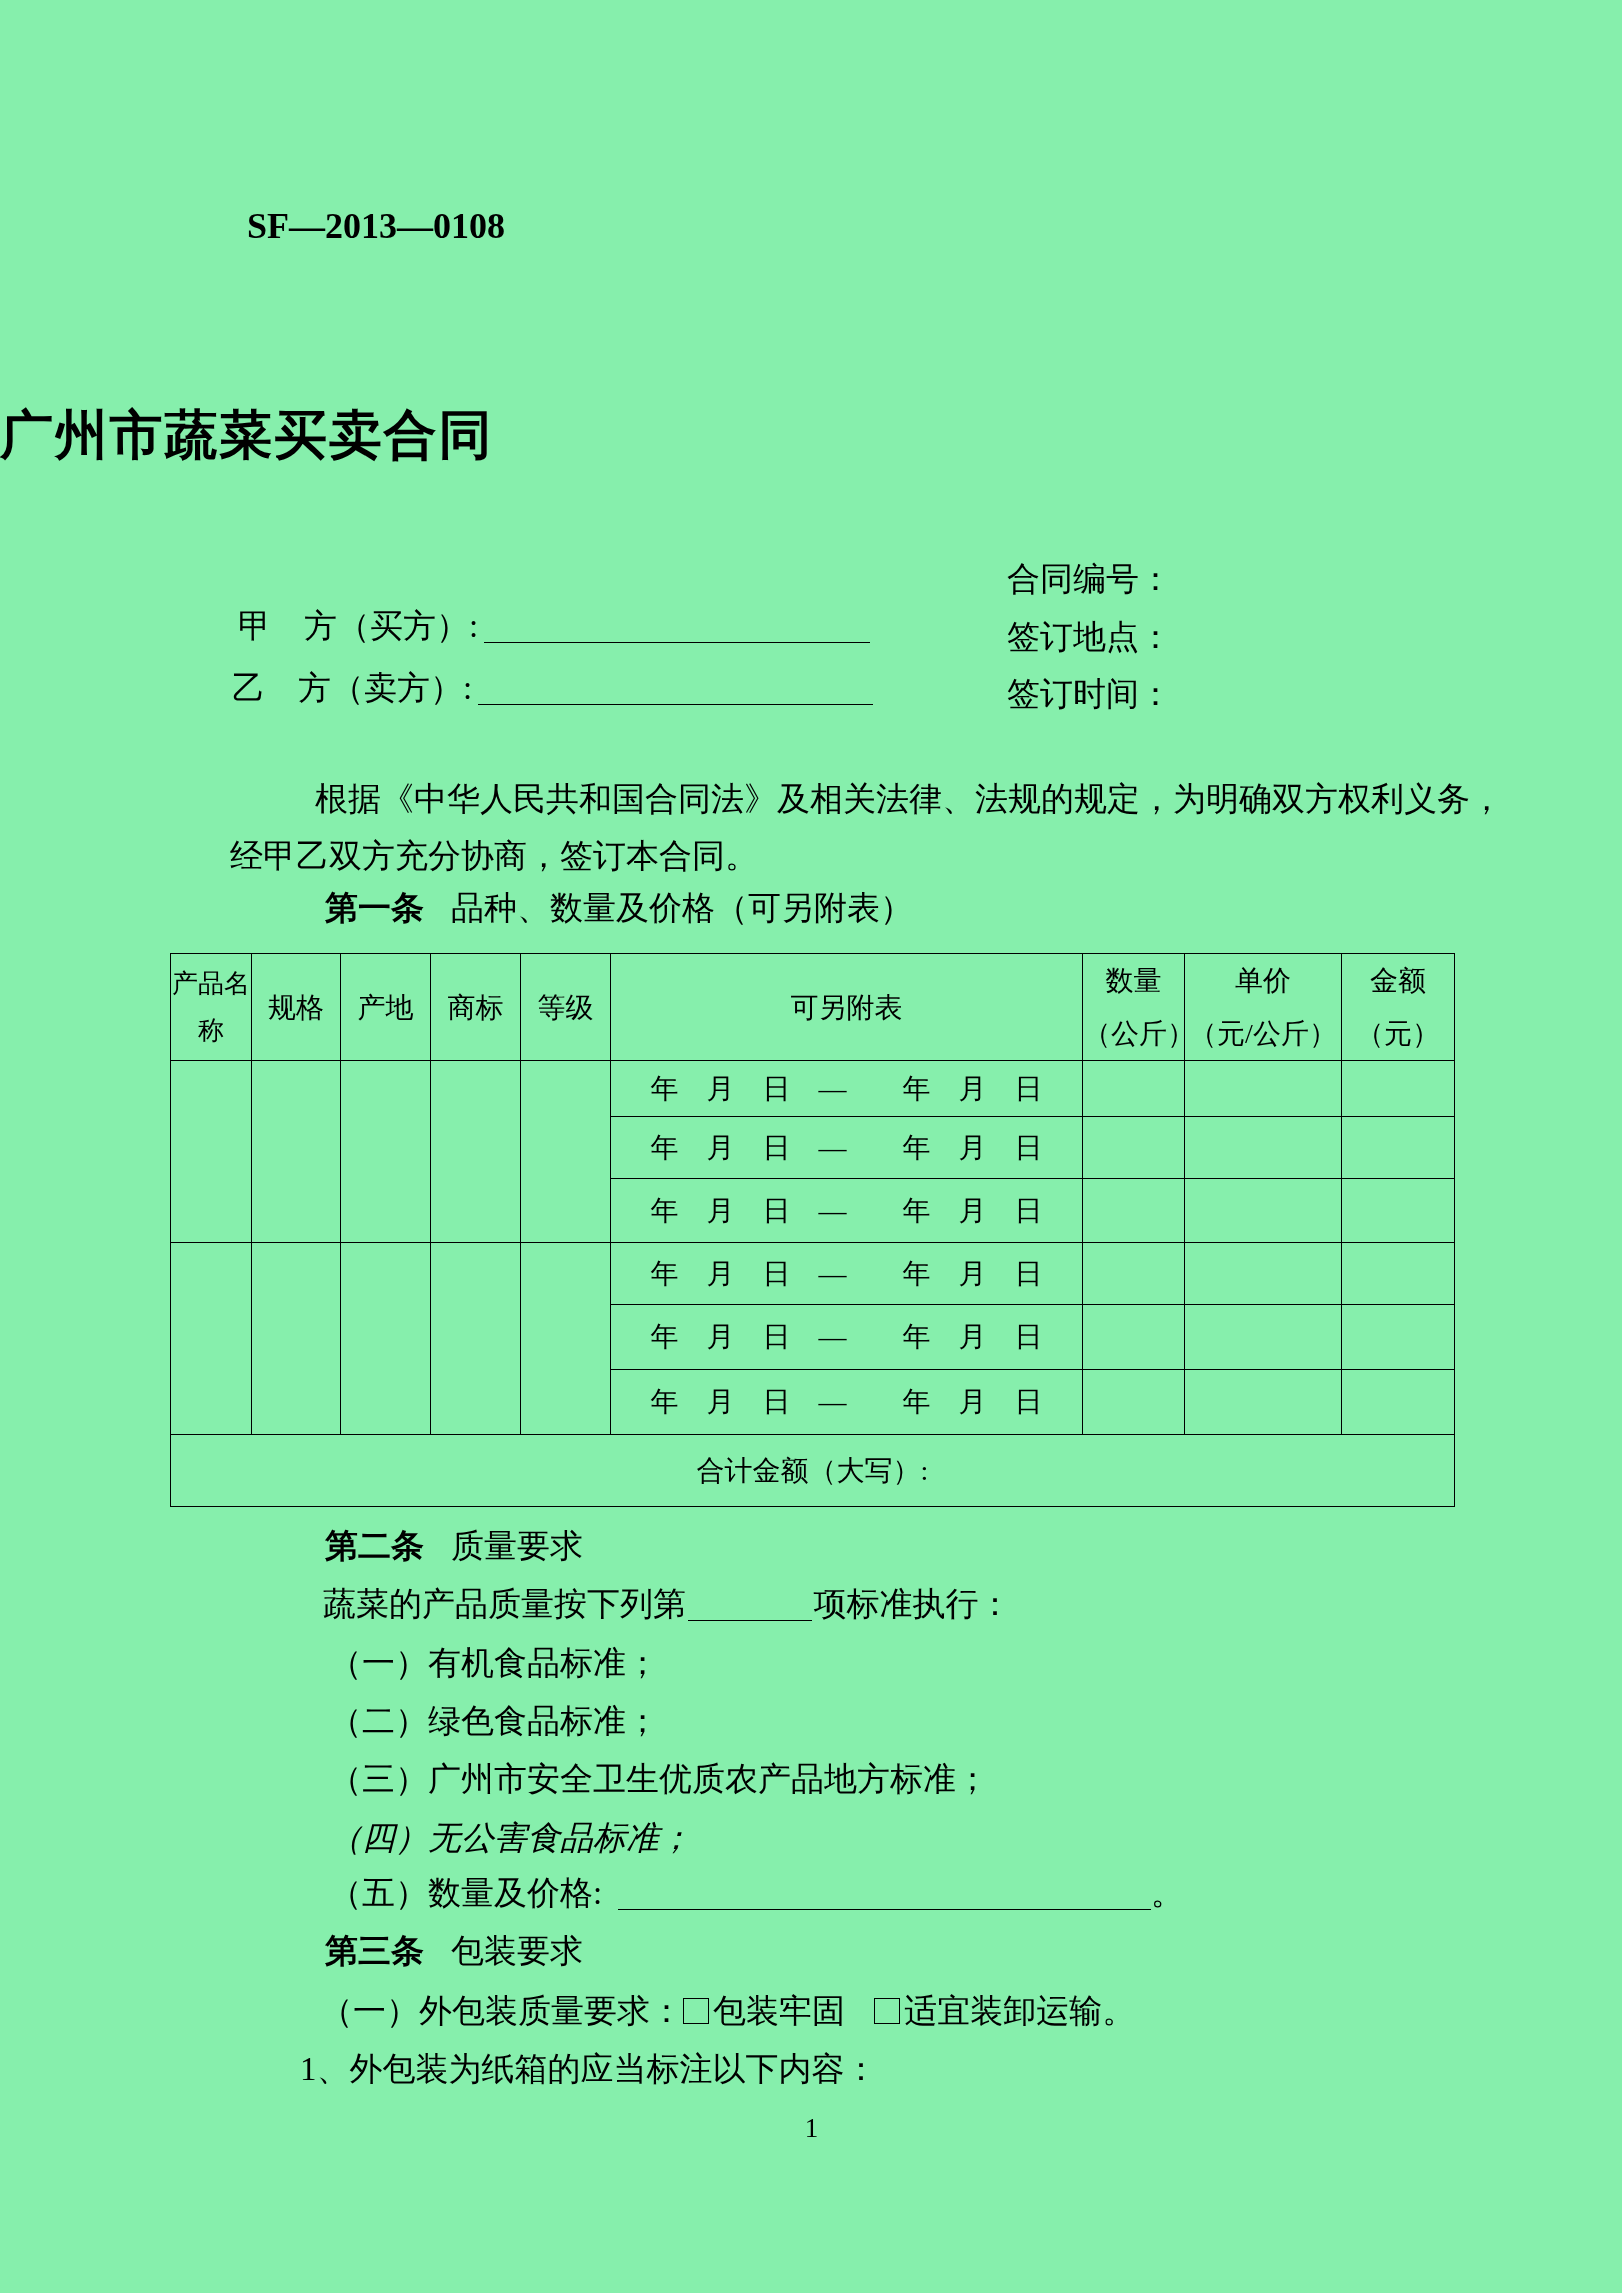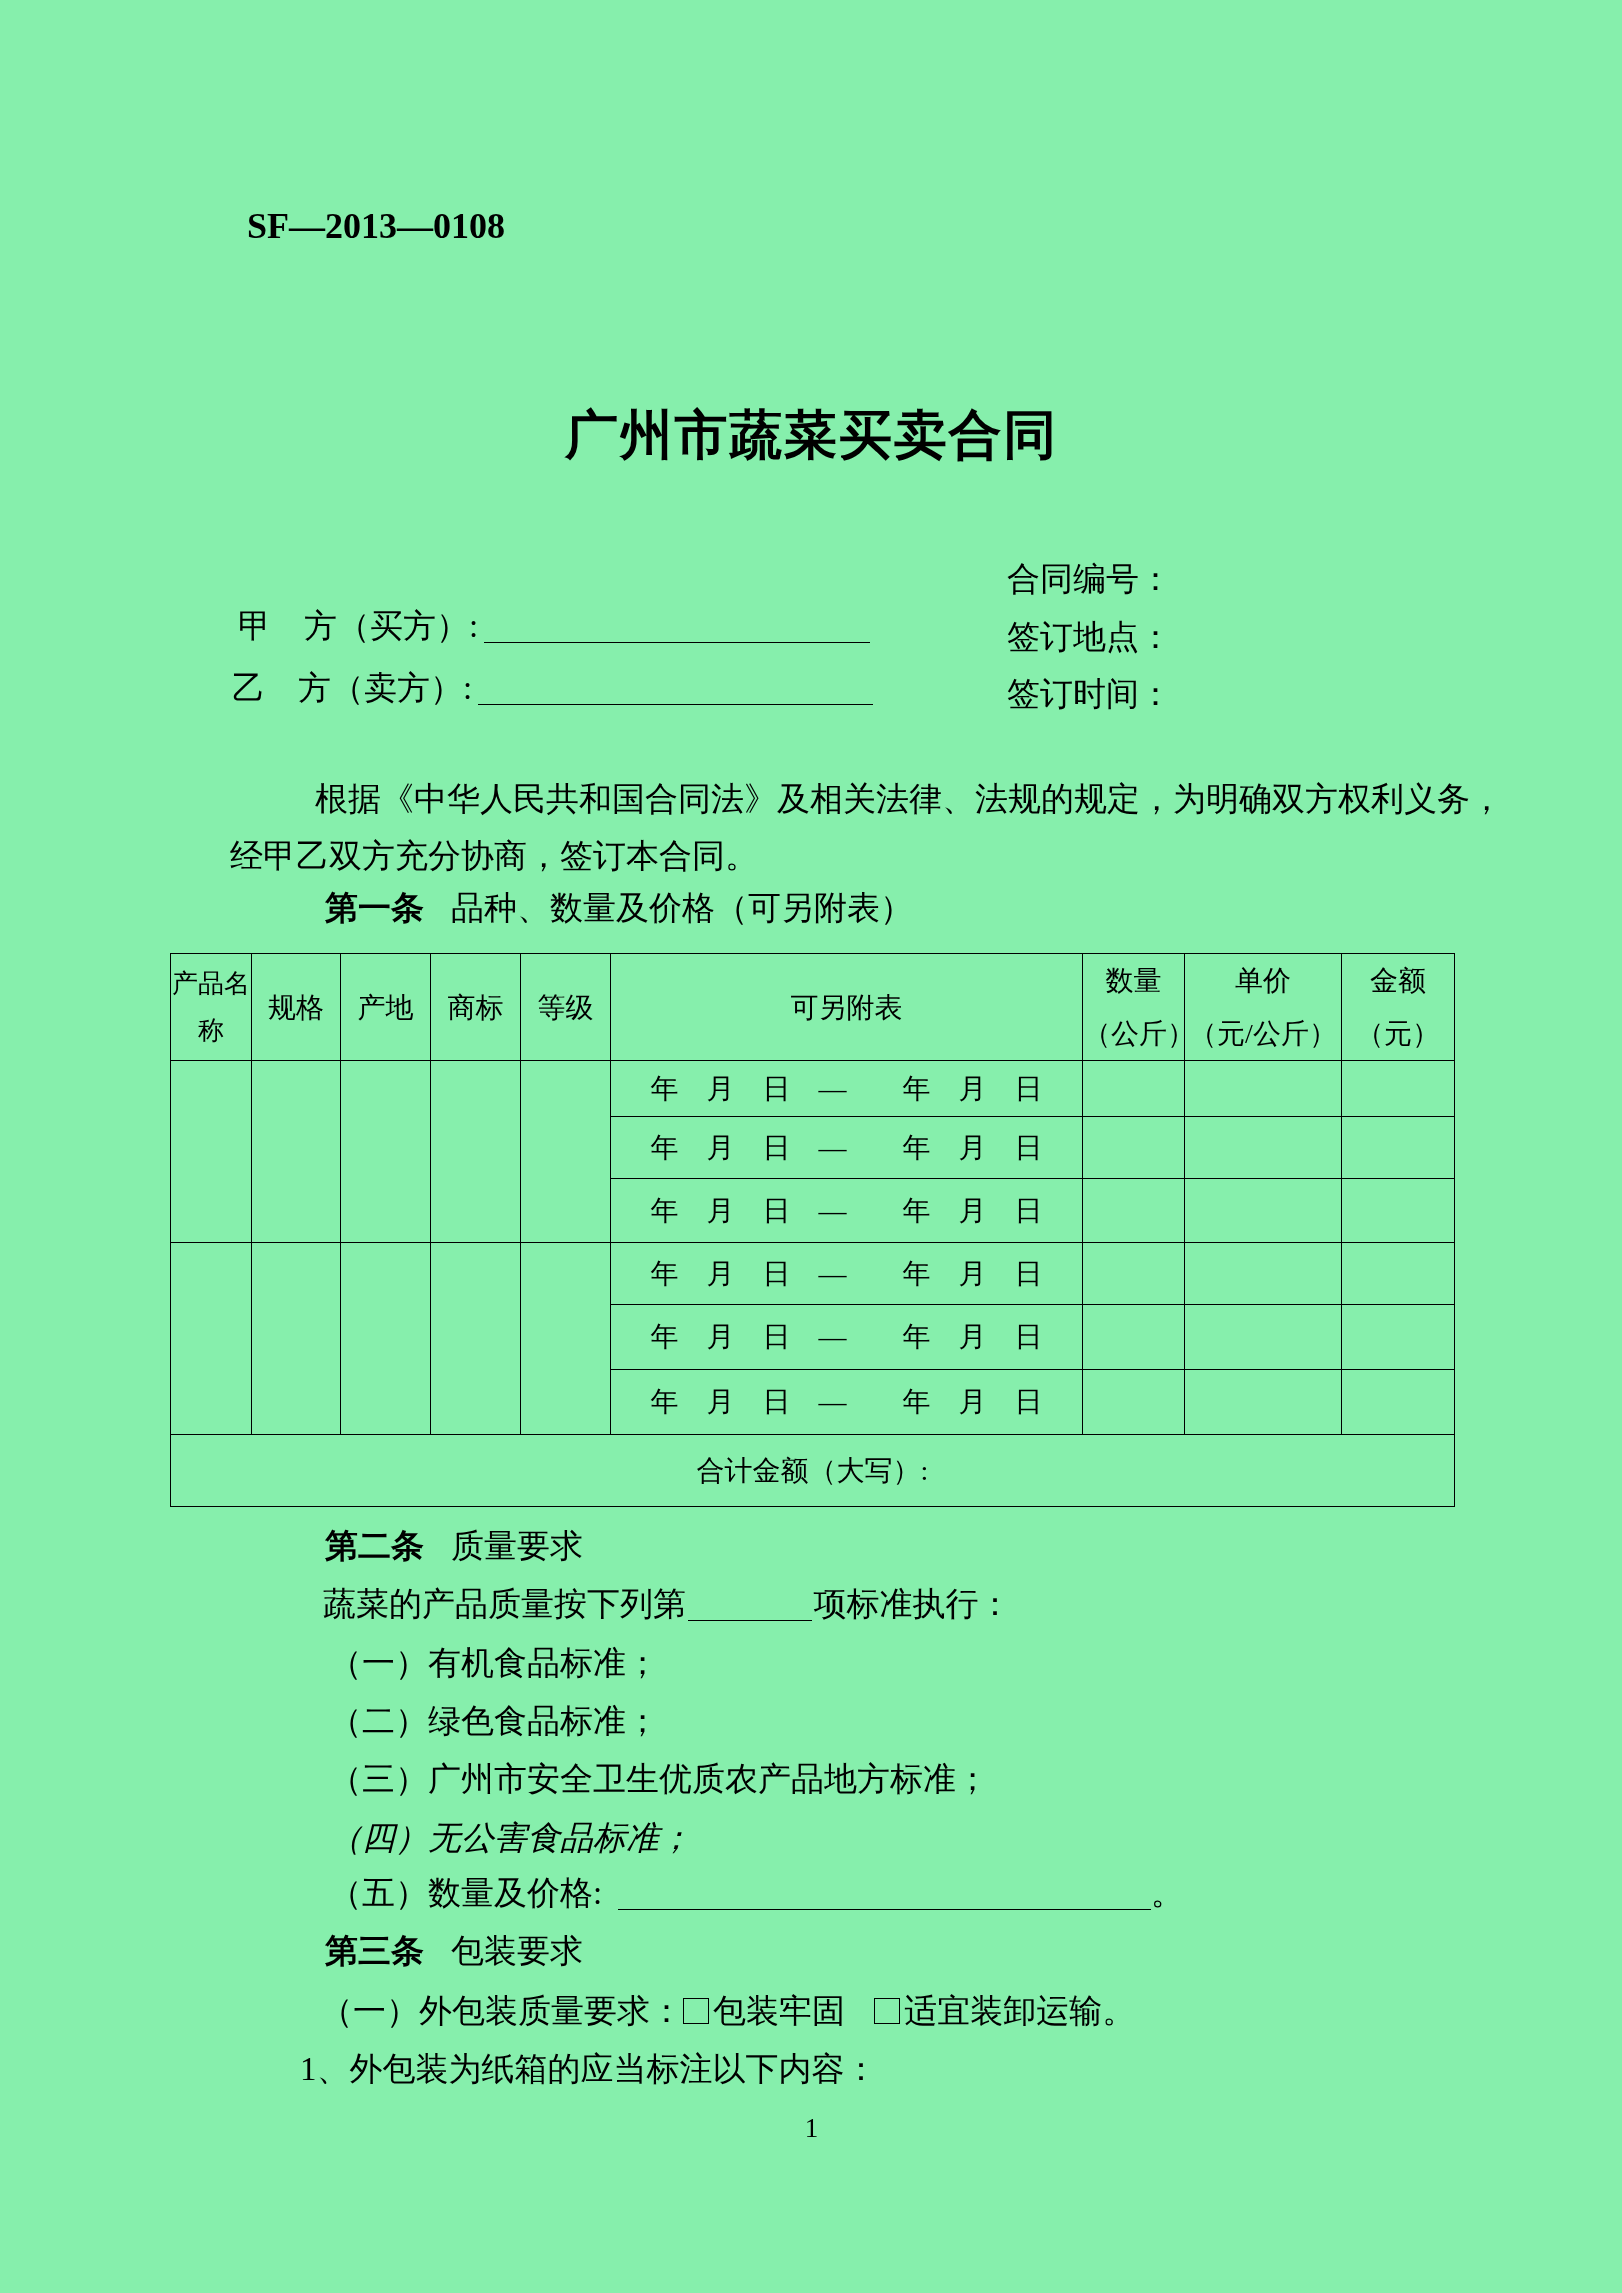--- a/index.html
+++ b/index.html
@@ -13,21 +13,20 @@
     overflow:hidden;
   }
   .abs{position:absolute;white-space:nowrap;}
   .doc-code{
     left:247px;top:205px;
     font-size:36px;font-weight:bold;
     font-family:"Liberation Serif","DejaVu Serif",serif;
   }
   .title{
     left:0;top:400px;width:100%;
-    text-align:center;
     font-size:53px;font-weight:bold;
     font-family:"Liberation Sans","DejaVu Sans",sans-serif;
     letter-spacing:1.8px;
   }
   .bodytext{font-size:33px;}
   .party-a{left:238px;top:604px;}
   .party-b{left:232px;top:666px;}
   .meta-1{left:1007px;top:557px;}
   .meta-2{left:1007px;top:615px;}
   .meta-3{left:1007px;top:672px;}

